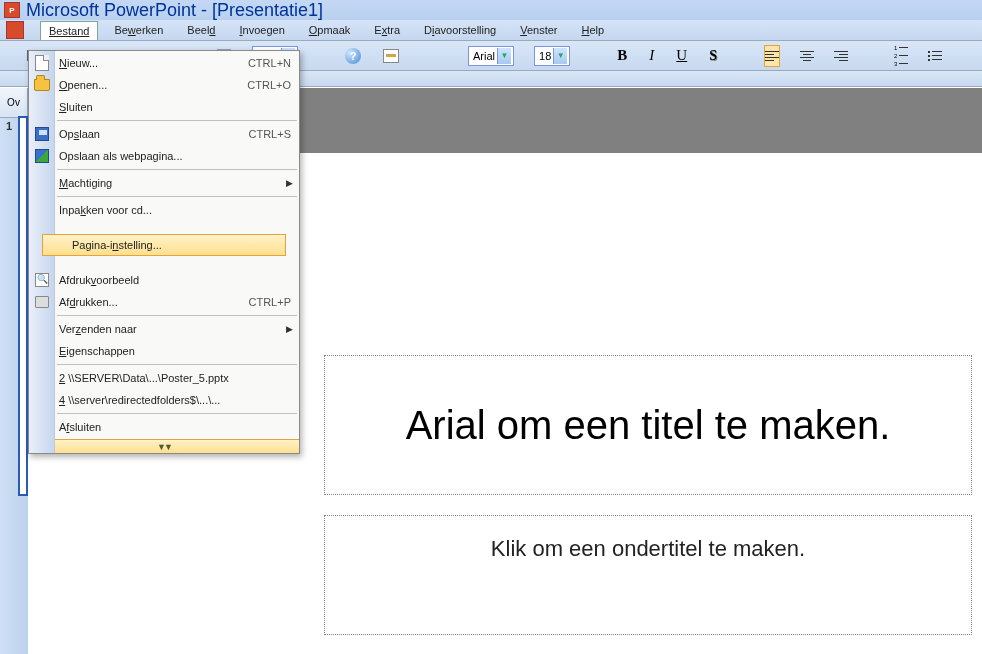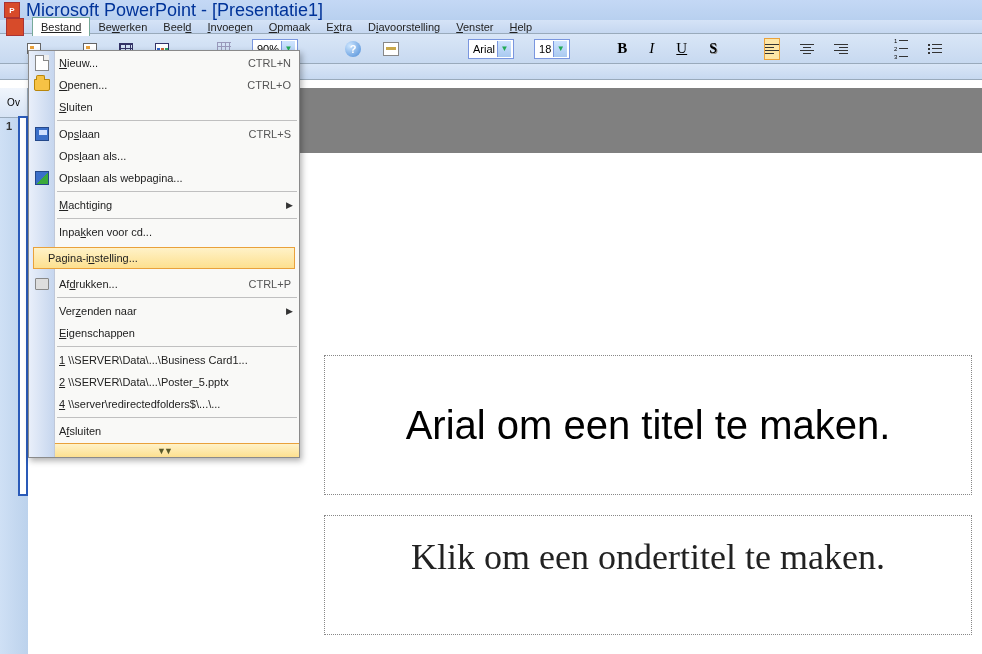--- a/index.html
+++ b/index.html
@@ -4,21 +4,21 @@
   <style>
     * { margin: 0; padding: 0; box-sizing: border-box; }
     body { font-family: Tahoma, Arial, sans-serif; font-size: 11px; background: #fff; width: 982px; height: 654px; overflow: hidden; position: relative; }
     
     
     .title-bar { height: 20px; background: linear-gradient(to bottom, #c4d8f5, #b8d0ef); display: flex; align-items: center; padding-left: 4px; }
     .title-bar .app-icon { width: 16px; height: 16px; background: #d74b2a; border: 1px solid #a33; display: inline-flex; align-items: center; justify-content: center; color: #fff; font-size: 8px; font-weight: bold; }
     .title-bar .title-text { margin-left: 6px; color: #003399; font-size: 18px; }
     
     
-    .menu-bar { height: 14px; background: linear-gradient(to bottom, #d5e3f7, #c5d7f0); display: flex; align-items: center; padding-left: 6px; gap: 0; border-bottom: 1px solid #9ab; }
+    .menu-bar { height: 21px; background: linear-gradient(to bottom, #d5e3f7, #c5d7f0); display: flex; align-items: center; padding-left: 6px; gap: 8px; border-bottom: 1px solid #9ab; }
     .menu-bar .left-icon { width: 18px; height: 18px; background: #d74b2a; border: 1px solid #a33; margin-right: 8px; }
     .menu-bar .menu-item { padding: 3px 8px; cursor: default; color: #222; }
     .menu-bar .menu-item.open { background: #fff; border: 1px solid #7a9; border-bottom: none; }
     .menu-bar .menu-item .ul { text-decoration: underline; }
     
     
     .toolbar-row { height: 30px; background: linear-gradient(to bottom, #d9e6f7, #c7d9f0); display: flex; align-items: center; border-bottom: 1px solid #9ab; padding-left: 4px; gap: 20px; }
     .toolbar-row .grip { width: 5px; height: 20px; background: repeating-linear-gradient(to bottom, #89a 0, #89a 1px, transparent 1px, transparent 3px); margin-right: 2px; }
     .toolbar-row .tbtn { width: 22px; height: 22px; display: flex; align-items: center; justify-content: center; border: 1px solid transparent; }
     .toolbar-row .sep { width: 1px; height: 20px; background: #89a; margin: 0 3px; }
@@ -53,21 +53,21 @@
     
     
     .dropdown { position: absolute; left: 28px; top: 50px; width: 272px; background: #f9f9f7; border: 1px solid #8a8a8a; box-shadow: 2px 3px 6px rgba(0,0,0,0.3); z-index: 100; }
     .dropdown .iconcol { position:absolute; left:0; top:0; bottom:0; width:26px; background: linear-gradient(to right, #e9effa, #c6d6ee); border-right:1px solid #c0c8d8;}
     .dropdown .items { position: relative; padding: 1px 0; }
     .dropdown .ditem { height: 22px; display: flex; align-items: center; padding-left: 30px; padding-right: 8px; position: relative; cursor: default; color: #222; justify-content: space-between; }
     .dropdown .ditem .label { flex: 1; }
     .dropdown .ditem .label .ul { text-decoration: underline; }
     .dropdown .ditem .shortcut { color: #555; font-size: 11px; }
     .dropdown .ditem .arrow { position:absolute; right:6px; font-size:9px; color:#333;}
-    .dropdown .ditem.highlighted { background: linear-gradient(to bottom, #fff2c8, #fde08f); border: 1px solid #e9a13b; margin: 4px; padding-left:14px; }
+    .dropdown .ditem.highlighted { background: linear-gradient(to bottom, #fff2c8, #fde08f); border: 1px solid #e9a13b; margin: 13px; padding-left:29px; }
     .dropdown .dicon { position:absolute; left:4px; width:18px; height:18px; display:flex; align-items:center; justify-content:center;}
     .dropdown .dsep { height: 1px; background: #c0c0c0; margin: 2px 2px 2px 28px; }
     .dropdown .expand-bar { height: 14px; background: linear-gradient(to bottom, #fff2c8, #fde08f); border-top:1px solid #e9a13b; display:flex; align-items:center; justify-content:center; }
     .dropdown .expand-bar .chev { font-size: 9px; color: #5a5a2a; letter-spacing:-2px;}
     
     
     .ico-new { width:14px; height:16px; background:#fff; border:1px solid #888; position:relative;}
     .ico-new::after{content:"";position:absolute;right:-1px;top:-1px;width:5px;height:5px;background:#eee;border-left:1px solid #888;border-bottom:1px solid #888;}
     .ico-open { width:16px; height:12px; background:#f6c245; border:1px solid #b8860b; border-radius:0 0 2px 2px; position:relative;}
     .ico-open::before{content:"";position:absolute;top:-5px;left:1px;width:7px;height:4px;background:#f6c245;border:1px solid #b8860b;border-bottom:none;border-radius:2px 2px 0 0;}
@@ -76,21 +76,21 @@
     .ico-saveweb { width:14px; height:14px; background:linear-gradient(135deg,#3a6fc9 50%, #3aa93a 50%); border:1px solid #24488a;}
     .ico-preview { width:14px; height:14px; background:#fff; border:1px solid #888; position:relative;}
     .ico-preview::after{content:"🔍";position:absolute;font-size:9px;left:1px;top:0;}
     .ico-print { width:14px; height:12px; background:#ddd; border:1px solid #888; border-radius:1px;}
     
     
     .edit-bg { position:absolute; left:28px; right:0; top:88px; height:65px; background: #808080;}
     .slide-title-box { position:absolute; left:324px; top:355px; right:10px; height:140px; border:1px dotted #888; display:flex; align-items:center; justify-content:center;}
     .slide-title-text { font-family: Arial; font-size:40px; color:#000;}
     .slide-sub-box { position:absolute; left:324px; top:515px; right:10px; height:120px; border:1px dotted #888; display:flex; align-items:flex-start; justify-content:center; padding-top:20px;}
-    .slide-sub-text { font-family: Liberation Serif, serif; font-size:36px; color:#222;}
+    .slide-sub-text { font-family: Liberation Sans, sans-serif; font-size:22px; color:#222;}
     .col-A { color:#c00; font-weight:bold; font-family:'Times New Roman'; font-size:15px; border-bottom:3px solid #c00; line-height:12px;}
     .ico-slide{width:14px;height:11px;background:#fff;border:1px solid #666;position:relative;}
     .ico-slide::after{content:"";position:absolute;left:2px;top:2px;width:4px;height:3px;background:#e9a13b;}
     .ico-table{width:14px;height:12px;border:1px solid #336; background:linear-gradient(#cde,#cde); background-image:linear-gradient(#336 1px,transparent 1px),linear-gradient(90deg,#336 1px,transparent 1px); background-size:5px 4px;}
     .ico-chart{width:14px;height:12px;border:1px solid #336;background:#fff;position:relative;}
     .ico-chart::after{content:"";position:absolute;left:1px;bottom:1px;width:3px;height:5px;background:#36c;box-shadow:4px 0 0 #c63, 8px 0 0 #3a6;}
     .ico-grid{width:14px;height:14px;background-image:linear-gradient(#99b 1px,transparent 1px),linear-gradient(90deg,#99b 1px,transparent 1px);background-size:4px 4px;}
     .ico-help{width:16px;height:16px;border-radius:50%;background:radial-gradient(circle at 30% 30%, #cde6ff, #4a8ad6);color:#fff;font-weight:bold;display:flex;align-items:center;justify-content:center;font-size:11px;}
     .ico-color{width:16px;height:14px;background:#fff;border:1px solid #888;position:relative;display:flex;align-items:center;justify-content:center;}
     .ico-color::after{content:"";width:10px;height:3px;background:#c9a84a;}
@@ -268,60 +268,60 @@
       </div>
       <div class="dsep"></div>
       <div class="ditem">
         <span class="dicon">
           <span class="ico-save"></span>
         </span>
         <span class="label">Op<span class="ul">s</span>laan</span>
         <span class="shortcut">CTRL+S</span>
       </div>
       <div class="ditem">
-        <span class="label">Ops<span class="ul">l</span>aan als...</span>
-      </div>
-      <div class="ditem">
         <span class="dicon">
           <span class="ico-saveweb"></span>
         </span>
         <span class="label">Opslaan als webpa<span class="ul">g</span>ina...</span>
       </div>
       <div class="dsep"></div>
       <div class="ditem">
         <span class="label"><span class="ul">M</span>achtiging</span>
         <span class="arrow">▶</span>
       </div>
       <div class="dsep"></div>
       <div class="ditem">
         <span class="label">Inpa<span class="ul">k</span>ken voor cd...</span>
       </div>
       <div class="ditem highlighted">
         <span class="label">Pagina-i<span class="ul">n</span>stelling...</span>
       </div>
       <div class="ditem">
         <span class="dicon">
+          <span class="ico-preview"></span>
+        </span>
+        <span class="label">Afdruk<span class="ul">v</span>oorbeeld</span>
+      </div>
+      <div class="ditem">
+        <span class="dicon">
           <span class="ico-print"></span>
         </span>
         <span class="label">Af<span class="ul">d</span>rukken...</span>
         <span class="shortcut">CTRL+P</span>
       </div>
       <div class="dsep"></div>
       <div class="ditem">
         <span class="label">Ver<span class="ul">z</span>enden naar</span>
         <span class="arrow">▶</span>
       </div>
       <div class="ditem">
         <span class="label"><span class="ul">E</span>igenschappen</span>
       </div>
       <div class="dsep"></div>
       <div class="ditem">
-        <span class="label"><span class="ul">1</span> \\SERVER\Data\...\Business Card1...</span>
-      </div>
-      <div class="ditem">
         <span class="label"><span class="ul">2</span> \\SERVER\Data\...\Poster_5.pptx</span>
       </div>
       <div class="ditem">
         <span class="label"><span class="ul">4</span> \\server\redirectedfolders$\...\...</span>
       </div>
       <div class="dsep"></div>
       <div class="ditem">
         <span class="label">A<span class="ul">f</span>sluiten</span>
       </div>
     </div>

